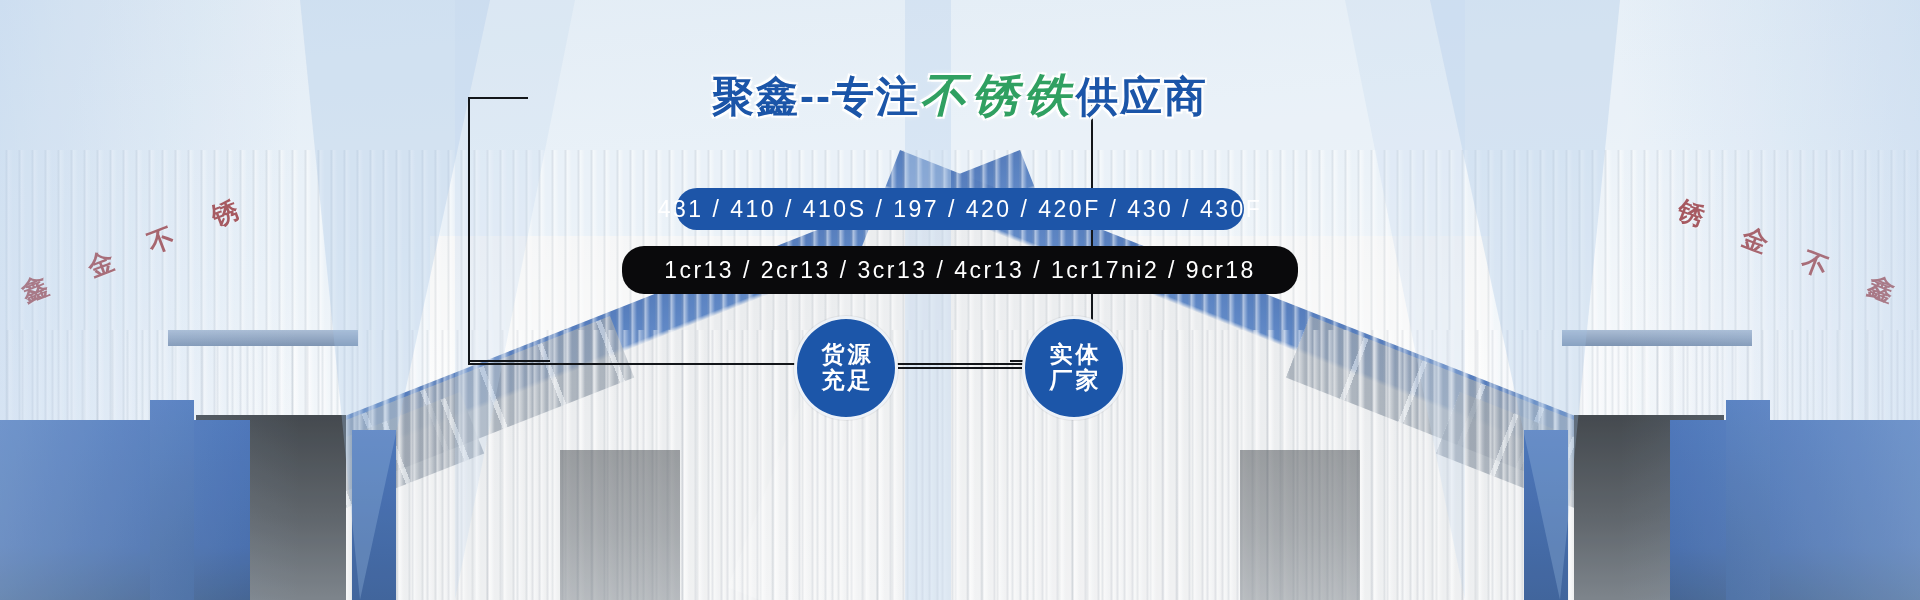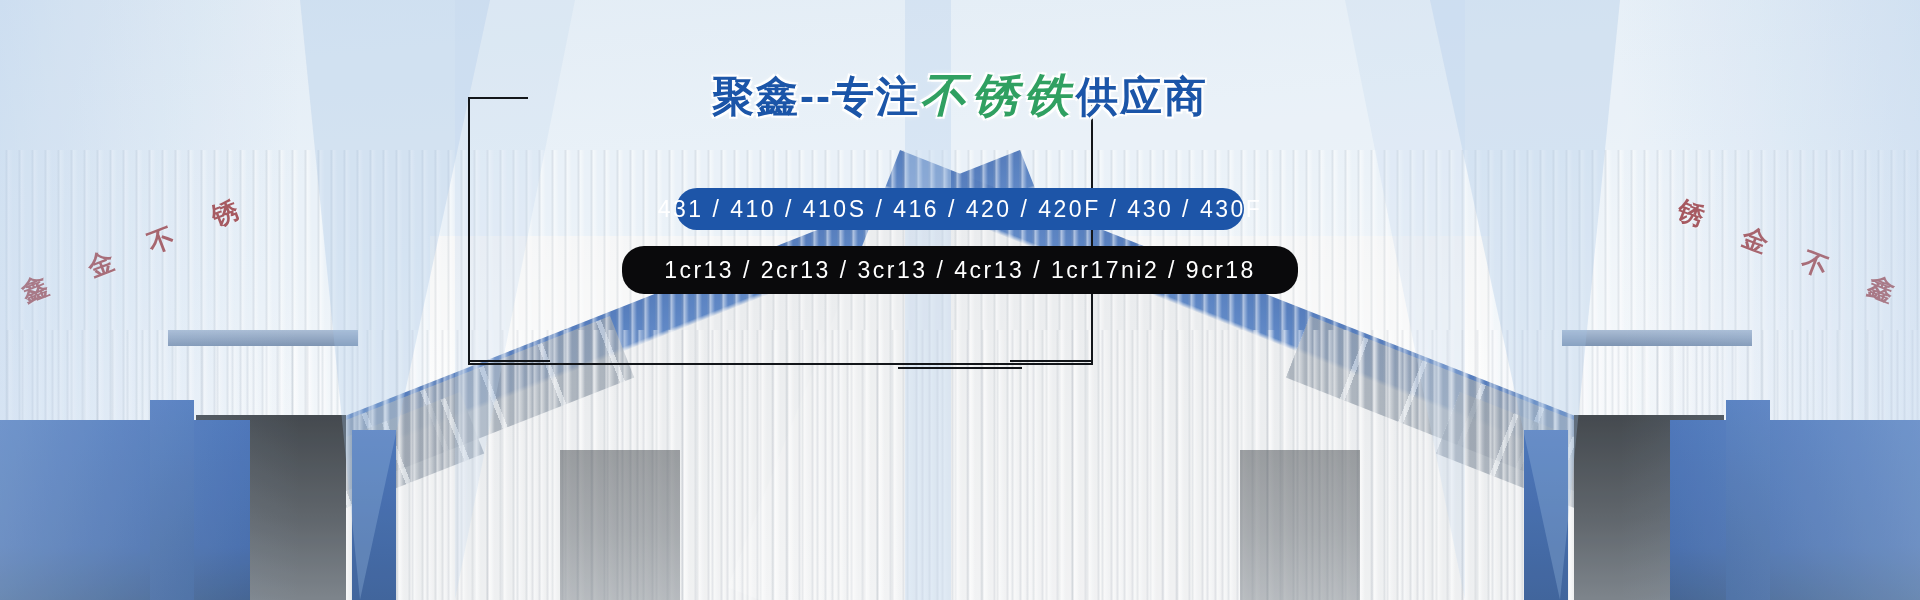--- a/index.html
+++ b/index.html
@@ -257,26 +257,34 @@
   <div class="content">
 
     <div class="frame"></div>
     <div class="frame-top-l"></div>
     <div class="frame-top-r"></div>
 
     <div class="headline">
       <span class="hl-seg hl-blue">聚鑫--专注</span><span class="hl-seg hl-green">不锈铁</span><span class="hl-seg hl-blue">供应商</span>
     </div>
 
-    <div class="pill pill-blue">431 / 410 / 410S / 416 / 420 / 420F / 430 / 430F</div>
+    <div class="pill pill-blue">431 / 410 / 410S / 197 / 420 / 420F / 430 / 430F</div>
 
     <div class="pill pill-black">1cr13 / 2cr13 / 3cr13 / 4cr13 / 1cr17ni2 / 9cr18</div>
 
     <div class="circle-line-out cl-left"></div>
     <div class="circle-line-out cl-right"></div>
 
     <div class="circles">
+      <div class="circle c-blue">
+        <span>货源</span>
+        <span>充足</span>
+      </div>
       <div class="connector"></div>
       <div class="connector"></div>
+      <div class="circle c-blue">
+        <span>实体</span>
+        <span>厂家</span>
+      </div>
     </div>
 
   </div>
 </div>
 
 </body></html>

